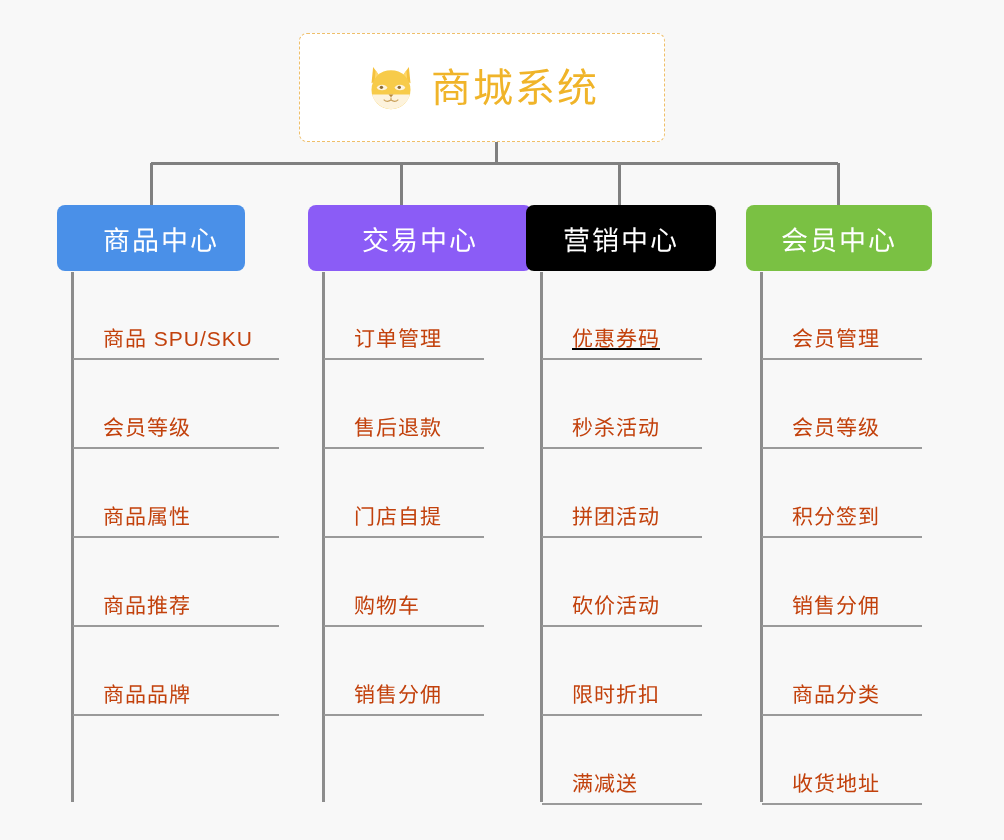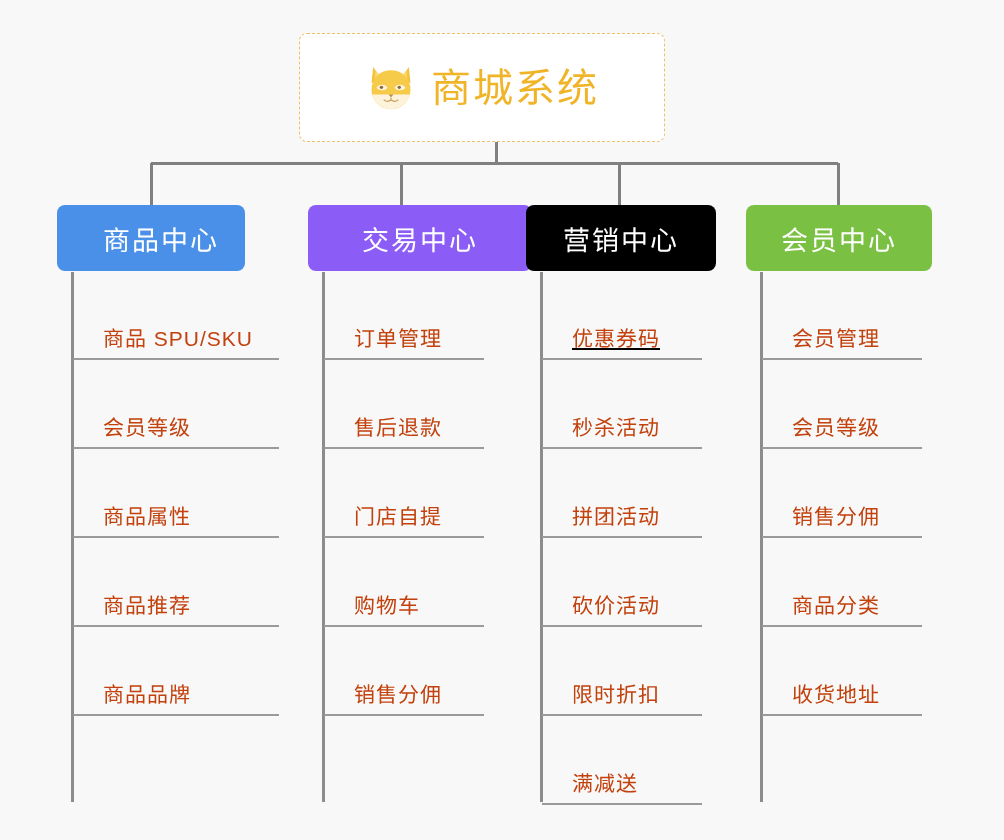--- a/index.html
+++ b/index.html
@@ -228,20 +228,23 @@
           <span>会员中心</span>
         </div>
         <div class="items">
           <div class="leaf" style="width: 160px;">
             <span class="leaf-label">会员管理</span>
           </div>
           <div class="leaf" style="width: 160px;">
             <span class="leaf-label">会员等级</span>
           </div>
           <div class="leaf" style="width: 160px;">
+            <span class="leaf-label">积分签到</span>
+          </div>
+          <div class="leaf" style="width: 160px;">
             <span class="leaf-label">销售分佣</span>
           </div>
           <div class="leaf" style="width: 160px;">
             <span class="leaf-label">商品分类</span>
           </div>
           <div class="leaf" style="width: 160px;">
             <span class="leaf-label">收货地址</span>
           </div>
         </div>
       </div>

